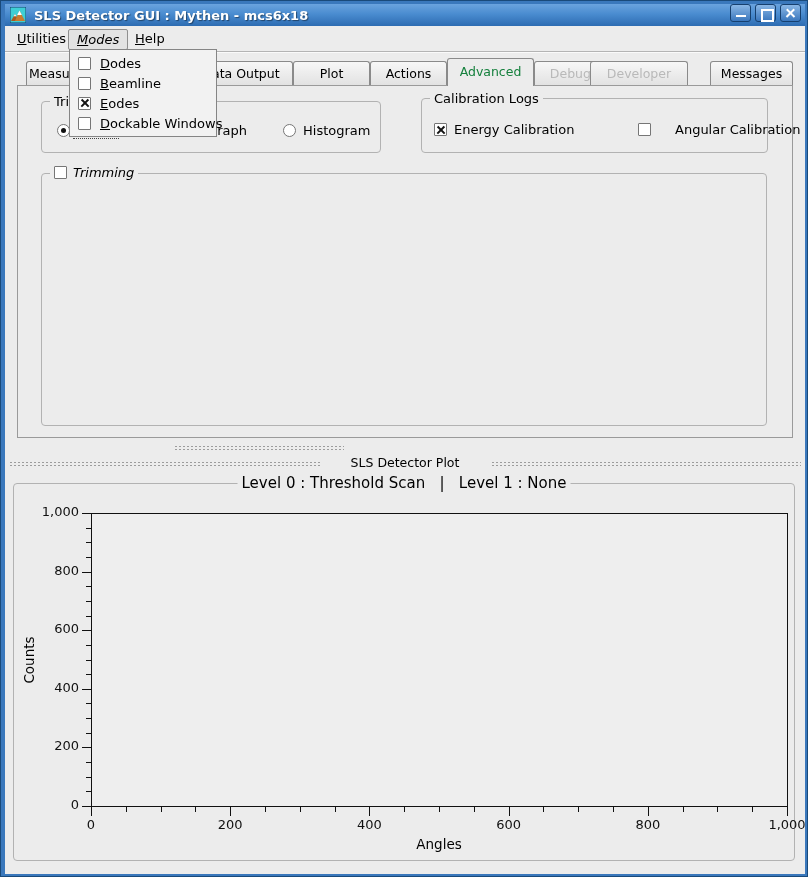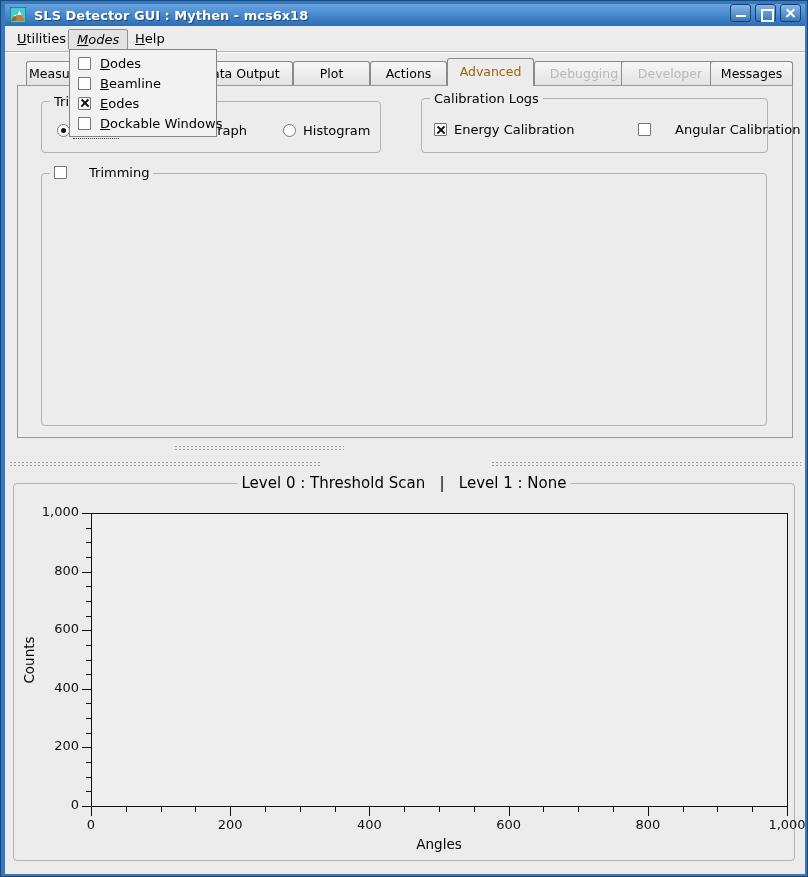--- a/index.html
+++ b/index.html
@@ -41,28 +41,28 @@
   .cbox.checked::before,.cbox.checked::after { content:""; position:absolute; left:0.5px; top:4.7px; width:10px; height:2.4px; background:#141414; }
   .cbox.checked::before { transform:rotate(45deg); }
   .cbox.checked::after  { transform:rotate(-45deg); }
   .radio { width:13px; height:13px; background:#fff; border:1px solid #767676; border-radius:50%; position:relative; flex:none; }
   .radio.checked::after { content:""; position:absolute; left:3px; top:3px; width:5px; height:5px; border-radius:50%; background:#101010; }
 
   
   .tab { position:absolute; top:60px; height:24px; line-height:23px; text-align:center; font-size:12.5px;
       border:1px solid #8a8a8a; border-bottom:none; border-radius:3px 3px 0 0;
       background:linear-gradient(#f7f7f7,#e2e2e2); color:#000; white-space:nowrap; z-index:2; }
-  .tab.selected { top:57px; height:28px; line-height:26px; background:#ececec; color:#a16207; z-index:4; }
+  .tab.selected { top:57px; height:28px; line-height:26px; background:#ececec; color:#15803d; z-index:4; }
   .tab.disabled { color:#b9b9b9; }
   .panel { position:absolute; left:16px; top:84px; width:776px; height:353px; border:1px solid #9a9a9a; background:#ececec; z-index:1; }
 
   
   .grp { position:absolute; border:1px solid #b2b2b2; border-radius:4px; z-index:2; }
   .legend { position:absolute; top:-8px; left:8px; background:#ececec; padding:0 4px; font-size:13px; white-space:pre; }
-  .legend-row { position:absolute; top:-9px; left:8px; background:#ececec; padding:0 4px; display:flex; align-items:center; gap:22px; font-size:13px; white-space:nowrap; }
+  .legend-row { position:absolute; top:-9px; left:8px; background:#ececec; padding:0 4px; display:flex; align-items:center; gap:6px; font-size:13px; white-space:nowrap;font-style:italic; }
 
   .dislbl { position:absolute; color:#a5a5a5; font-size:13px; white-space:nowrap; }
   .radlbl { font-size:13px; color:#000; white-space:nowrap; }
 
   
   .tfield { position:absolute; background:#fff; border:1px solid #9c9c9c; border-radius:2px; font-size:13px; color:#a8a8a8;
       font-family:"DejaVu Sans","Liberation Sans",sans-serif; padding:0 5px; outline:none; }
   .spinwrap { position:absolute; background:#fff; border:1px solid #b0b0b0; border-radius:2px; }
   .spinwrap .val { position:absolute; left:6px; top:0; bottom:0; right:20px; border:none; background:transparent;
       font-size:13px; color:#aaa; font-family:"DejaVu Sans","Liberation Sans",sans-serif; outline:none; width:calc(100% - 26px); }
@@ -120,21 +120,21 @@
   <div class="menubar-line1"></div>
   <div class="menubar-line2"></div>
 
   <div class="tab" style="left:25px;width:92px;">Measurement</div>
   <div class="tab" style="left:117px;width:71px;">Settings</div>
   <div class="tab" style="left:188px;width:104px;">Data Output</div>
   <div class="tab" style="left:292px;width:77px;">Plot</div>
   <div class="tab" style="left:369px;width:77px;">Actions</div>
   <div class="tab selected" style="left:446px;width:87px;">Advanced</div>
   <div class="tab disabled" style="left:533px;width:100px;">Debugging</div>
-  <div class="tab disabled" style="left:620px;width:98px;">Developer</div>
+  <div class="tab disabled" style="left:589px;width:98px;">Developer</div>
   <div class="tab" style="left:709px;width:83px;">Messages</div>
   <div class="panel"></div>
 
   <div class="grp" style="left:40px;top:100px;width:340px;height:52px;">
     <span class="legend">Trimming Plot</span>
     <div style="position:absolute;left:15px;top:21px;display:flex;align-items:center;gap:7px;">
       <span class="radio checked"></span>
       <span class="radlbl">None</span>
     </div>
     <div style="position:absolute;left:110px;top:21px;display:flex;align-items:center;gap:7px;">
@@ -259,20 +259,21 @@
     </div>
     <div class="pitem">
       <span class="cbox"></span>
       <span><span class="acc">D</span><span>ockable Windows</span></span>
     </div>
   </div>
 
   <div class="splitter dots"></div>
   <div class="dockstrip dots" style="left:8px;width:312px;"></div>
   <div class="dockstrip dots" style="left:490px;width:310px;"></div>
+  <div class="docktitle">SLS Detector Plot</div>
 
   <div class="plotgrp">
     <span class="legend">Level 0 : Threshold Scan   |   Level 1 : None</span>
   </div>
   <div class="canvas"></div>
   <div id="ticks">
       <div class="tickmark" style="left: 81px; top: 805px; width: 9px; height: 1px;"></div>
       <div class="ticklabel" style="left: 18px; top: 796px; width: 60px; text-align: right;">0</div>
       <div class="tickmark" style="left: 81px; top: 746.4px; width: 9px; height: 1px;"></div>
       <div class="ticklabel" style="left: 18px; top: 737.4px; width: 60px; text-align: right;">200</div>

